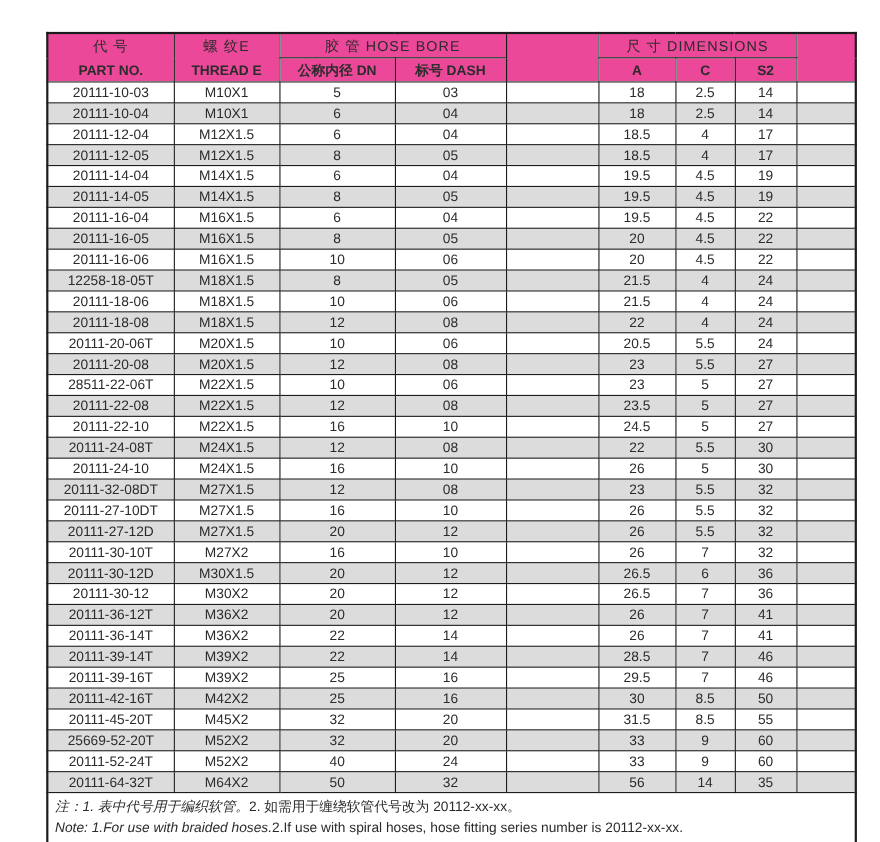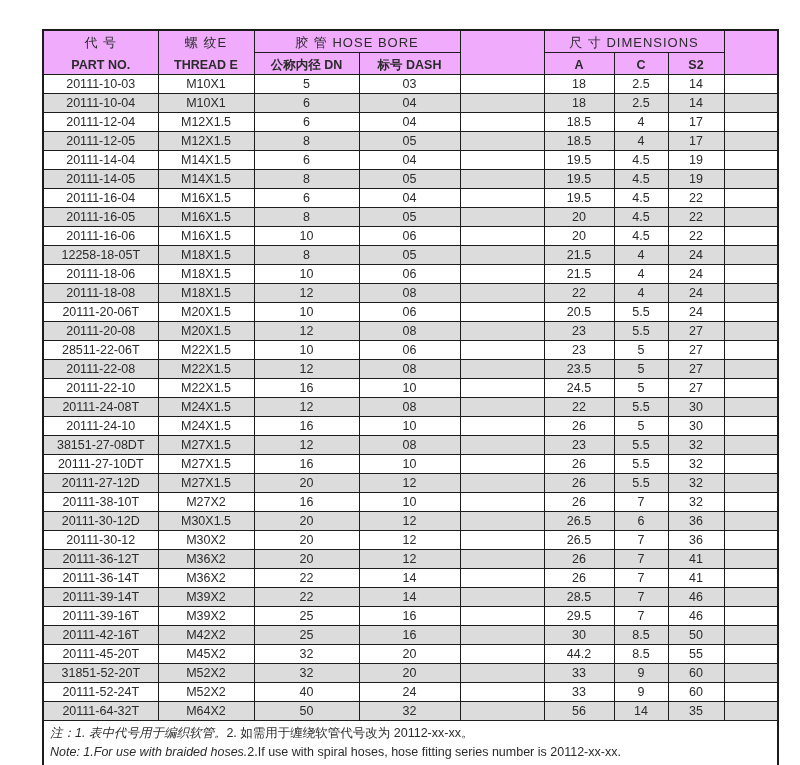--- a/index.html
+++ b/index.html
@@ -24,21 +24,21 @@
   }
   th, td {
     border: 1px solid #1c1c1c;
     text-align: center;
     vertical-align: middle;
     padding: 0;
     overflow: hidden;
     white-space: nowrap;
   }
   thead th {
-    background: #f0abfc;
+    background: #ec4899;
     font-weight: normal;
     height: 18px;
     line-height: 1.2;
   }
   .hdr-zh { font-size: 13px; letter-spacing: 1px; }
   .hdr-en { font-size: 12.5px; font-weight: bold; }
   .hdr-two-line { line-height: 1.35; }
   tbody td {
     height: 18px;
     font-size: 12.5px;
@@ -311,21 +311,21 @@
     <td>M24X1.5</td>
     <td>16</td>
     <td>10</td>
     <td></td>
     <td>26</td>
     <td>5</td>
     <td>30</td>
     <td></td>
   </tr>
         <tr>
-    <td>38151-27-08DT</td>
+    <td>20111-32-08DT</td>
     <td>M27X1.5</td>
     <td>12</td>
     <td>08</td>
     <td></td>
     <td>23</td>
     <td>5.5</td>
     <td>32</td>
     <td></td>
   </tr>
         <tr>
@@ -344,21 +344,21 @@
     <td>M27X1.5</td>
     <td>20</td>
     <td>12</td>
     <td></td>
     <td>26</td>
     <td>5.5</td>
     <td>32</td>
     <td></td>
   </tr>
         <tr>
-    <td>20111-38-10T</td>
+    <td>20111-30-10T</td>
     <td>M27X2</td>
     <td>16</td>
     <td>10</td>
     <td></td>
     <td>26</td>
     <td>7</td>
     <td>32</td>
     <td></td>
   </tr>
         <tr>
@@ -437,27 +437,27 @@
     <td>8.5</td>
     <td>50</td>
     <td></td>
   </tr>
         <tr>
     <td>20111-45-20T</td>
     <td>M45X2</td>
     <td>32</td>
     <td>20</td>
     <td></td>
-    <td>44.2</td>
+    <td>31.5</td>
     <td>8.5</td>
     <td>55</td>
     <td></td>
   </tr>
         <tr>
-    <td>31851-52-20T</td>
+    <td>25669-52-20T</td>
     <td>M52X2</td>
     <td>32</td>
     <td>20</td>
     <td></td>
     <td>33</td>
     <td>9</td>
     <td>60</td>
     <td></td>
   </tr>
         <tr>

